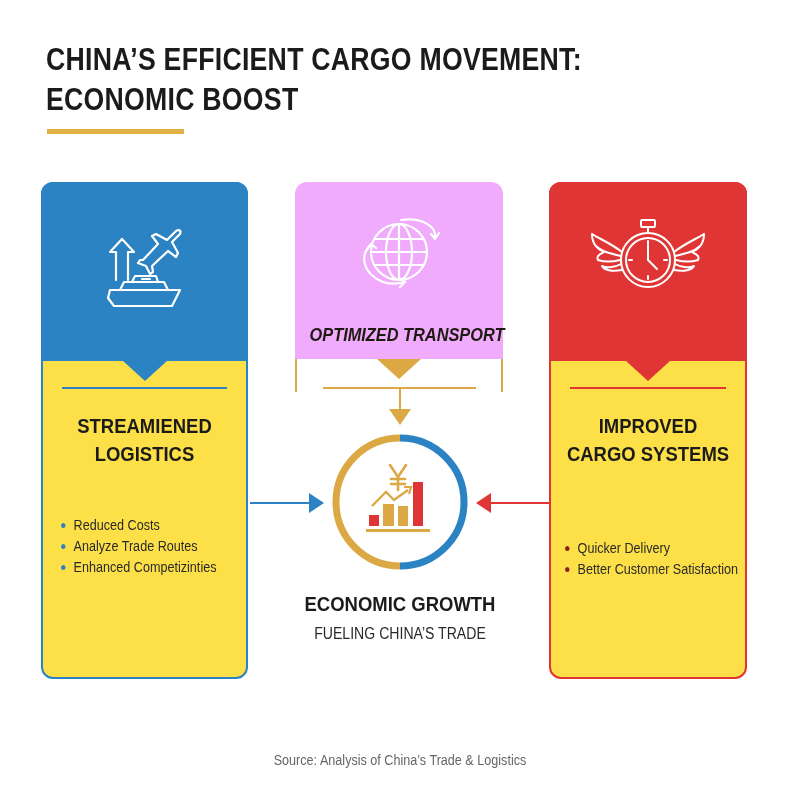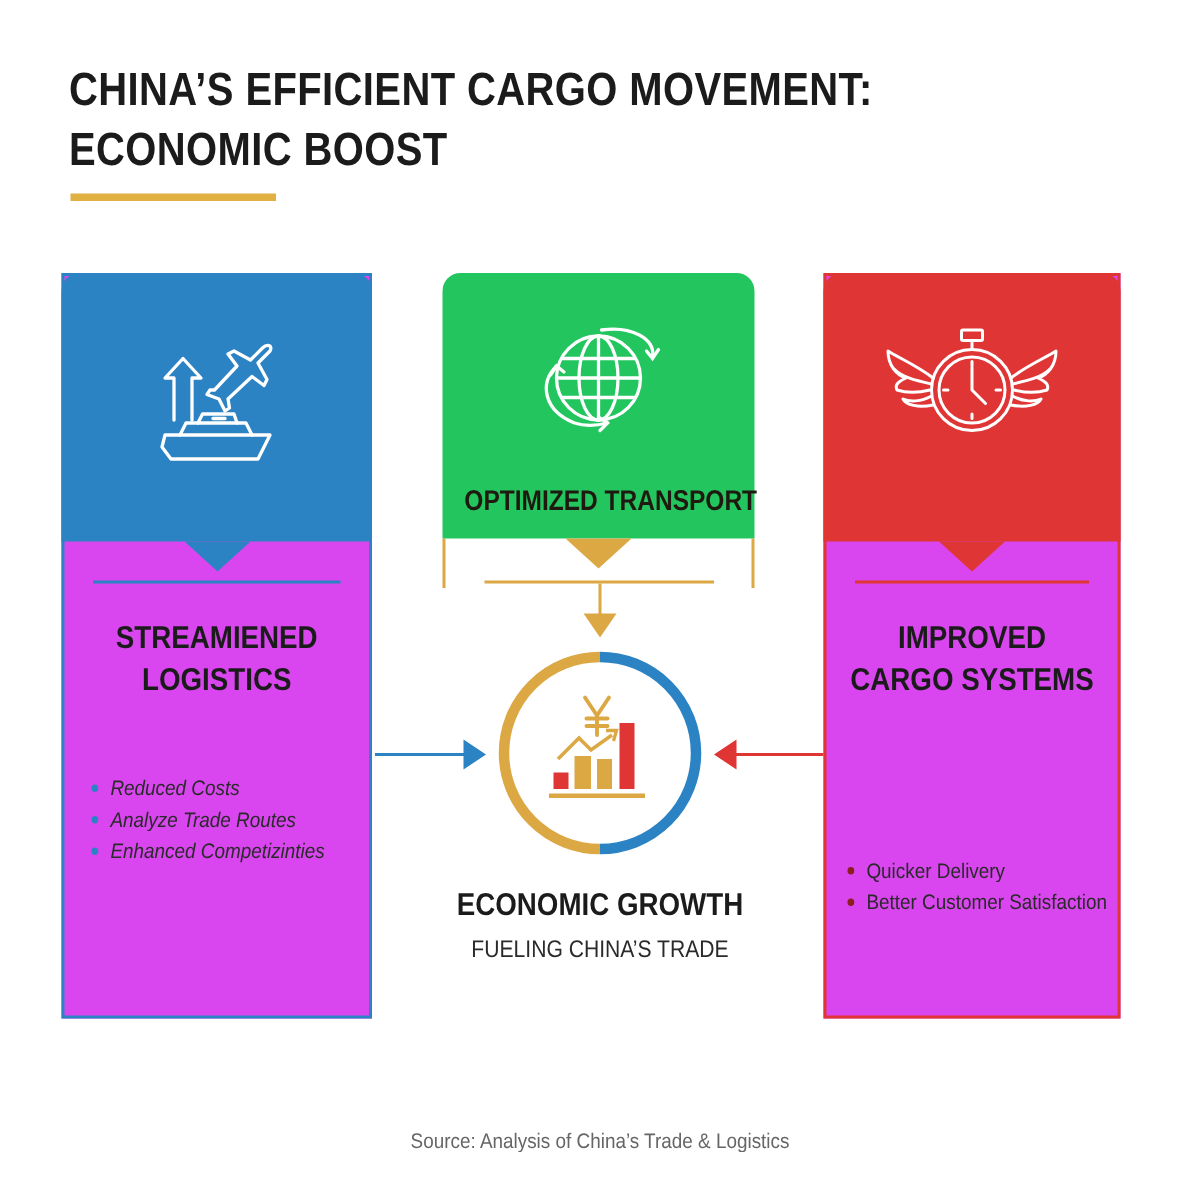--- a/index.html
+++ b/index.html
@@ -16,22 +16,22 @@
     letter-spacing: 0.3px; color: #1b1b1b;
     transform: scaleX(0.86); transform-origin: left top;
     white-space: nowrap;
   }
   .title-underline {
     position: absolute; left: 47px; top: 129px; width: 137px; height: 5px;
     background: #e0b043;
   }
   .card {
     position: absolute; top: 182px; width: 207px; height: 497px;
-    border: 2px solid; border-radius: 0; box-sizing: border-box;
-    background: #d946ef; overflow: visible;
+    border: 2px solid; border-radius: 12px; box-sizing: border-box;
+    background: #fde047; overflow: visible;
   }
   .card-head {
     position: absolute; left: -2px; top: -2px; right: -2px; height: 179px;
     border-radius: 12px 12px 0 0;
   }
   .card-pointer {
     position: absolute; left: 50%; bottom: -20px; transform: translateX(-50%);
     width: 0; height: 0;
     border-left: 22px solid transparent; border-right: 22px solid transparent;
     border-top: 20px solid;
@@ -57,21 +57,21 @@
     background: var(--dot);
   }
   .icon-wrap { position: absolute; left: 50%; top: 40px; transform: translateX(-50%); }
 
   
   .mid-box {
     position: absolute; left: 295px; top: 182px; width: 208px; height: 210px;
   }
   .mid-head {
     position: absolute; left: 0; top: 0; width: 208px; height: 177px;
-    background: #22c55e; border-radius: 12px 12px 0 0;
+    background: #f0abfc; border-radius: 12px 12px 0 0; font-style: italic;
   }
   .mid-title {
     position: absolute; left: 0; right: 0; top: 142px; text-align: center;
     font-weight: bold; font-size: 19px; color: #1f1a10; transform: scaleX(0.86);
     white-space: nowrap;
   }
   .mid-side { position: absolute; top: 177px; width: 2px; height: 33px; background: #dca844; }
   .mid-hline { position: absolute; left: 323px; top: 387px; width: 153px; height: 2px; background: #dca844; }
   .mid-vline { position: absolute; left: 399px; top: 389px; width: 2px; height: 22px; background: #dca844; }
   .mid-arrow {
@@ -119,21 +119,21 @@
         <path d="M42 57 H50"></path>
       </svg>
     </div>
     <div class="card-pointer" style="border-top-color:#2b83c4;"></div>
   </div>
   <div class="card-divider" style="background:#2b83c4;"></div>
   <div class="card-title">
     <div>STREAMIENED</div>
     <div>LOGISTICS</div>
   </div>
-  <ul class="card-list" style="top:331px;font-style:italic;">
+  <ul class="card-list" style="top:331px;">
     <li>Reduced Costs</li>
     <li>Analyze Trade Routes</li>
     <li>Enhanced Competizinties</li>
   </ul>
 </div>
 
 <div class="mid-box">
   <div class="mid-head">
     <div class="icon-wrap" style="top:30px;">
       <svg width="100" height="80" viewBox="0 0 100 80" fill="none" stroke="#fff" stroke-width="2.2" stroke-linecap="round">
@@ -183,21 +183,21 @@
         <path d="M87 50 C94 54 102 54 106 52 C104 56 96 58 86 56"></path>
       </svg>
     </div>
     <div class="card-pointer" style="border-top-color:#e03535;"></div>
   </div>
   <div class="card-divider" style="background:#e03535;"></div>
   <div class="card-title">
     <div>IMPROVED</div>
     <div>CARGO SYSTEMS</div>
   </div>
-  <ul class="card-list" style="top:354px; left:14px;margin-top:32px;">
+  <ul class="card-list" style="top:354px; left:14px;">
     <li>Quicker Delivery</li>
     <li>Better Customer Satisfaction</li>
   </ul>
 </div>
 
 <div class="conn" style="left:250px; width:64px; background:#2b83c4;"></div>
 <div class="conn-arrow" style="left:309px; border-left:15px solid #2b83c4;"></div>
 <div class="conn" style="left:488px; width:61px; background:#e03535;"></div>
 <div class="conn-arrow" style="left:476px; border-right:15px solid #e03535;"></div>
 

